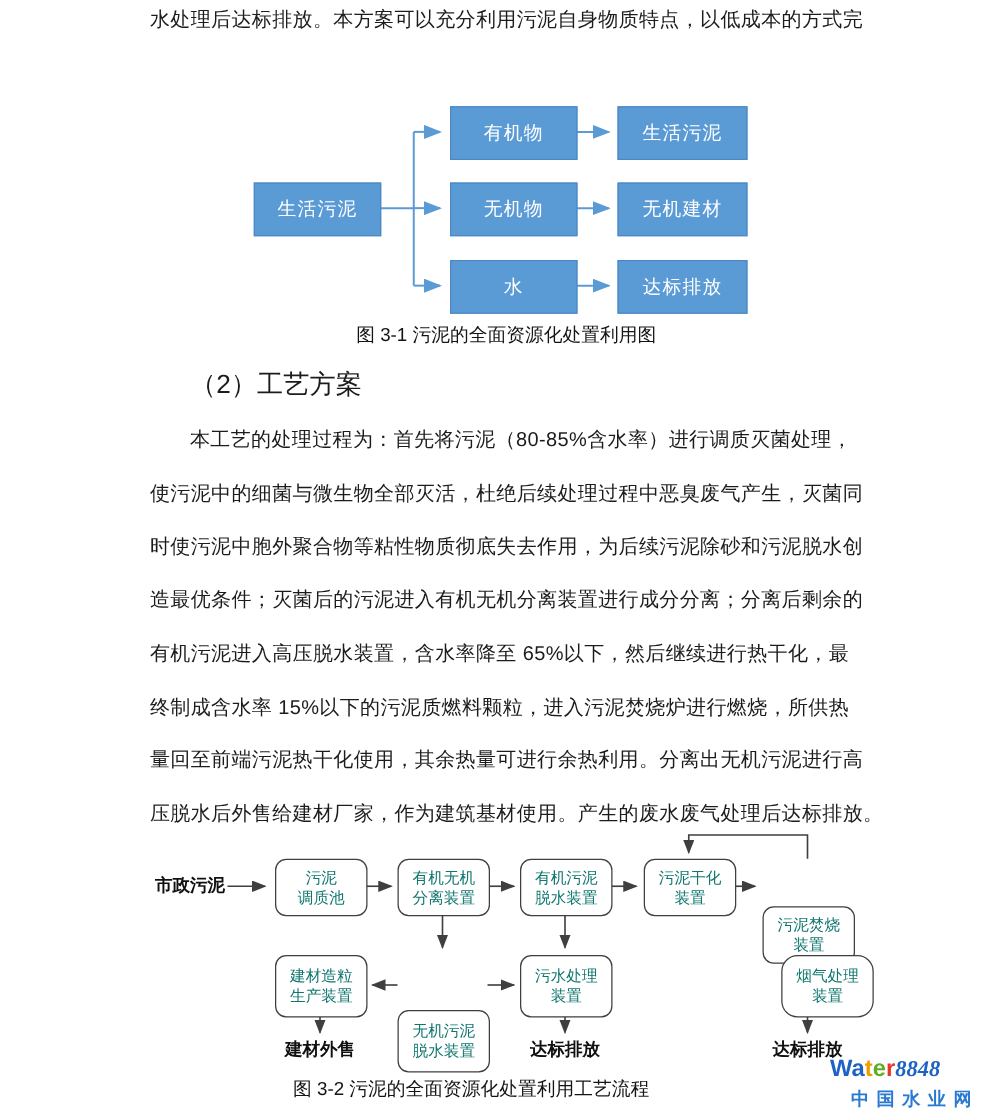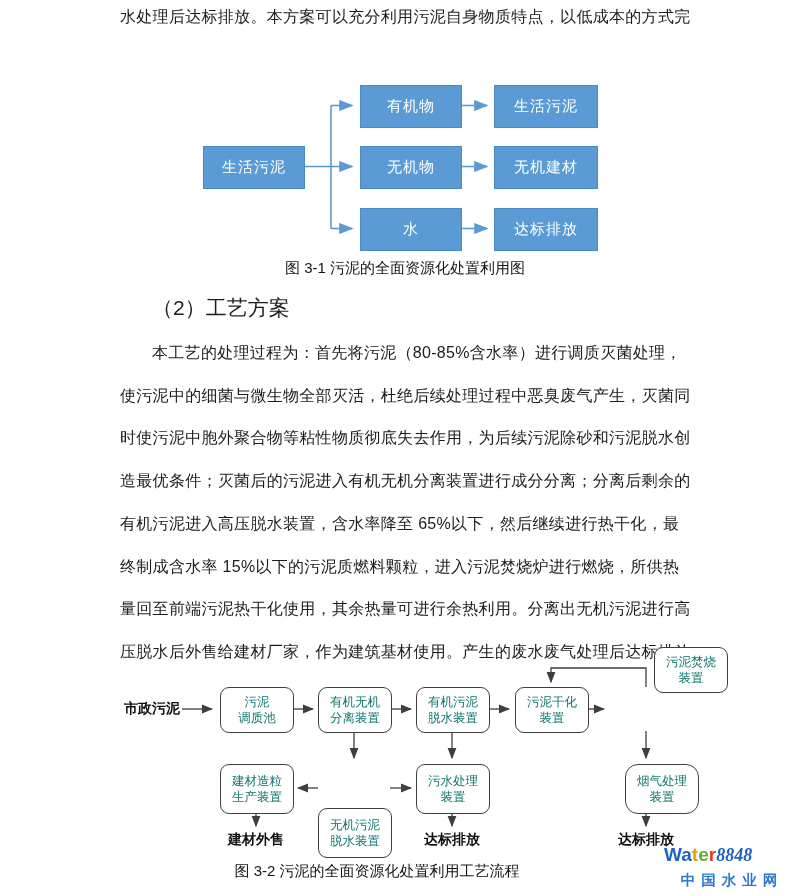--- a/index.html
+++ b/index.html
@@ -115,21 +115,21 @@
   <div class="flabel" style="left:122px;top:700px;width:60px;">市政污泥</div>
 
   <div class="node" style="left:220px;top:687px;width:72px;height:44px;">污泥
 调质池</div>
   <div class="node" style="left:318px;top:687px;width:72px;height:44px;">有机无机
 分离装置</div>
   <div class="node" style="left:416px;top:687px;width:72px;height:44px;">有机污泥
 脱水装置</div>
   <div class="node" style="left:515px;top:687px;width:72px;height:44px;">污泥干化
 装置</div>
-  <div class="node" style="left:610px;top:647px;width:72px;height:44px;margin-left:44px;">污泥焚烧
+  <div class="node" style="left:610px;top:725px;width:72px;height:44px;">污泥焚烧
 装置</div>
 
   <div class="node" style="left:220px;top:764px;width:72px;height:48px;">建材造粒
 生产装置</div>
   <div class="node" style="left:318px;top:764px;width:72px;height:48px;margin-top:44px;">无机污泥
 脱水装置</div>
   <div class="node" style="left:416px;top:764px;width:72px;height:48px;">污水处理
 装置</div>
   <div class="node" style="left:625px;top:764px;width:72px;height:48px;border-radius:13px;">烟气处理
 装置</div>

